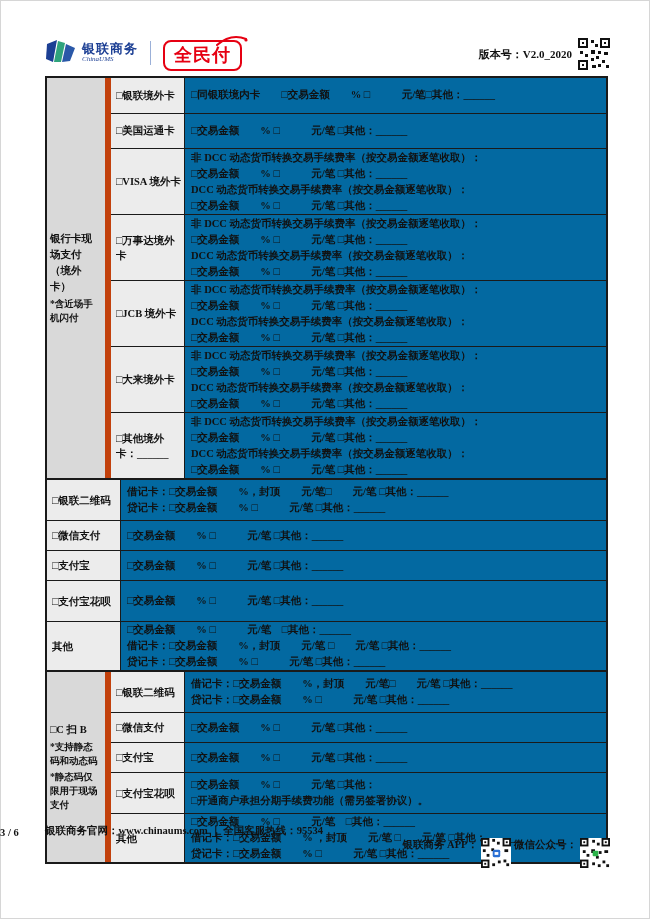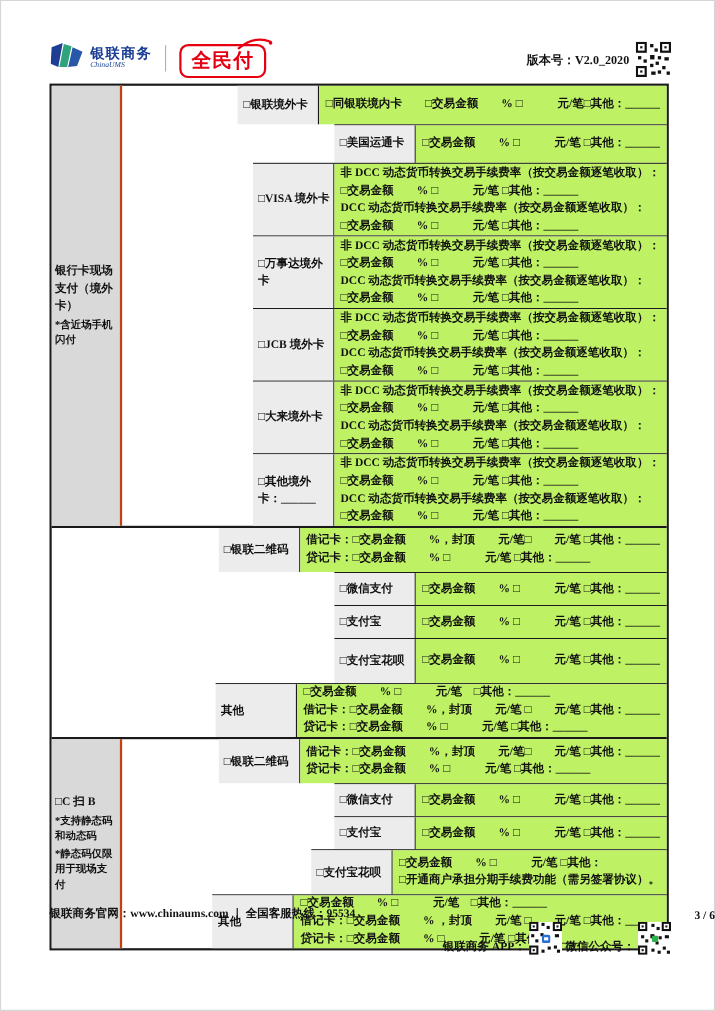--- a/index.html
+++ b/index.html
@@ -23,41 +23,41 @@
   .swoosh{position:absolute;top:-1px;right:-7px;}
   .version-area{display:flex;align-items:flex-start;gap:6px;margin-top:4px;}
   .version-label{font-size:11px;font-weight:bold;white-space:nowrap;margin-top:9px;}
   
   .qr{display:block;}
   
   .doc-table{position:absolute;left:45px;top:76px;width:563px;border:2px solid #1a1a1a;box-sizing:border-box;background:#fff;}
   .section{display:flex;border-top:2px solid #1a1a1a;}
   .section:first-child{border-top:none;}
   .sec-label{
-    width:64px;flex:0 0 64px;background:#d9d9d9;border-right:2px solid #c2410c;
+    width:64px;flex:0 0 64px;background:#d9d9d9;border-right:6px solid #c2410c;
     padding:20px 3px;display:flex;flex-direction:column;justify-content:center;box-sizing:border-box;
   }
   .sec-title{font-size:10.5px;font-weight:bold;line-height:16px;white-space:pre-wrap;}
   .sec-note{font-size:9.5px;font-weight:bold;line-height:14px;margin-top:2px;white-space:pre-wrap;}
-  .rows{flex:1;display:flex;flex-direction:column;align-items:flex-end;}
+  .rows{flex:1;display:flex;flex-direction:column;}
   .row{display:flex;border-top:1.5px solid #1a1a1a;flex:1;}
   .row:first-child{border-top:none;}
   .card-cell{
     width:74px;flex:0 0 74px;background:#ececec;border-right:1.5px solid #1a1a1a;
     padding:3px 3px 3px 5px;display:flex;align-items:center;box-sizing:border-box;
   }
   .card-cell span{font-size:10.5px;font-weight:bold;line-height:15px;white-space:pre-wrap;word-break:break-all;}
-  .content-cell{flex:1;padding:2px 6px;display:flex;flex-direction:column;justify-content:center;box-sizing:border-box;background:#bef264;}
+  .content-cell{flex:1;padding:2px 6px;display:flex;flex-direction:column;justify-content:center;box-sizing:border-box;background:#0369a1;}
   .line{font-size:10.5px;font-weight:bold;line-height:16px;white-space:pre-wrap;}
   .h1{min-height:27px;} .h2{min-height:40px;} .h3{min-height:48px;} .h4{min-height:65px;}
   
-  .page-number{position:absolute;top:827px;left:0;width:100%;text-align:right;font-size:10.5px;font-weight:bold;}
+  .page-number{position:absolute;top:827px;left:0;width:100%;text-align:left;font-size:10.5px;font-weight:bold;}
   .footer{position:absolute;top:814px;left:45px;right:40px;height:34px;display:flex;justify-content:space-between;align-items:center;}
   .footer-left{font-size:10.5px;font-weight:bold;white-space:nowrap;}
-  .footer-right{display:flex;align-items:flex-end;gap:3px;margin-top:44px;}
+  .footer-right{display:flex;align-items:flex-start;gap:3px;margin-top:44px;}
   .footer-right .lbl{font-size:10.5px;font-weight:bold;white-space:nowrap;}
 </style>
 </head>
 <body>
 
 <div class="page">
 
   <div class="header">
     <div class="logo">
       <span>

